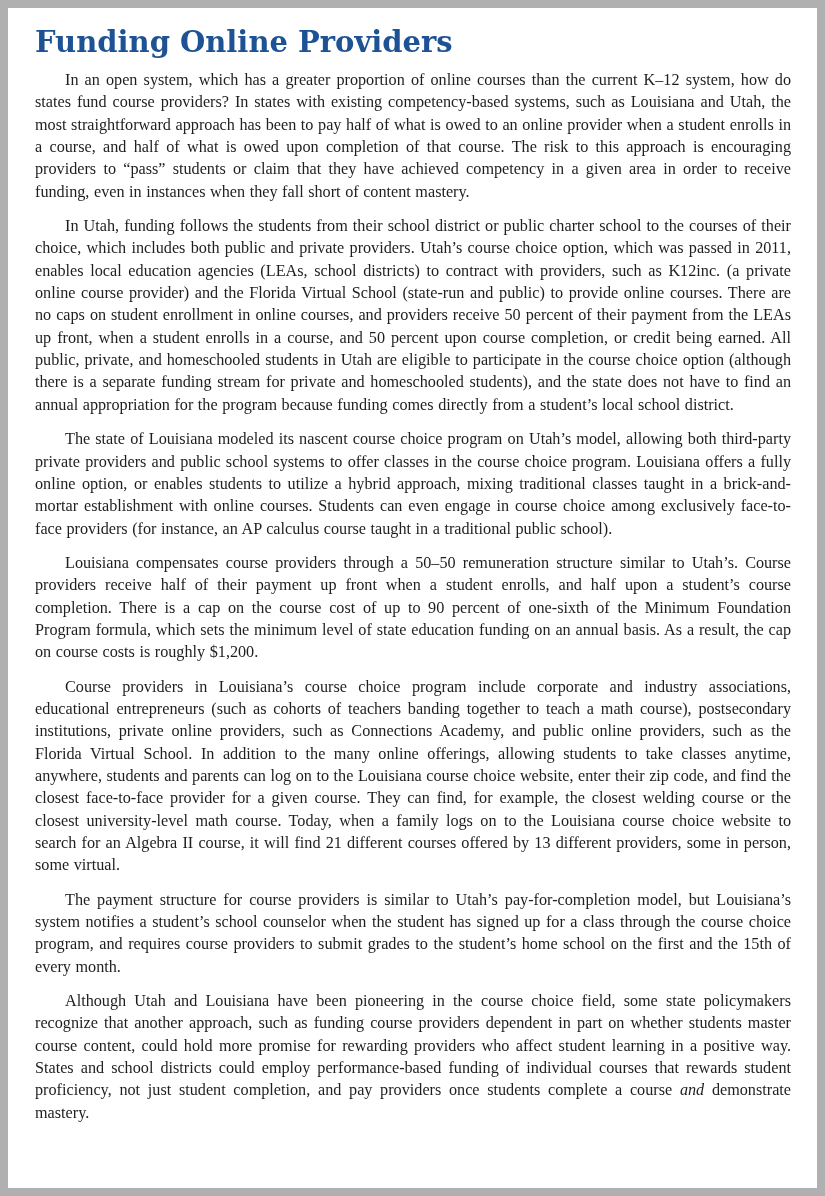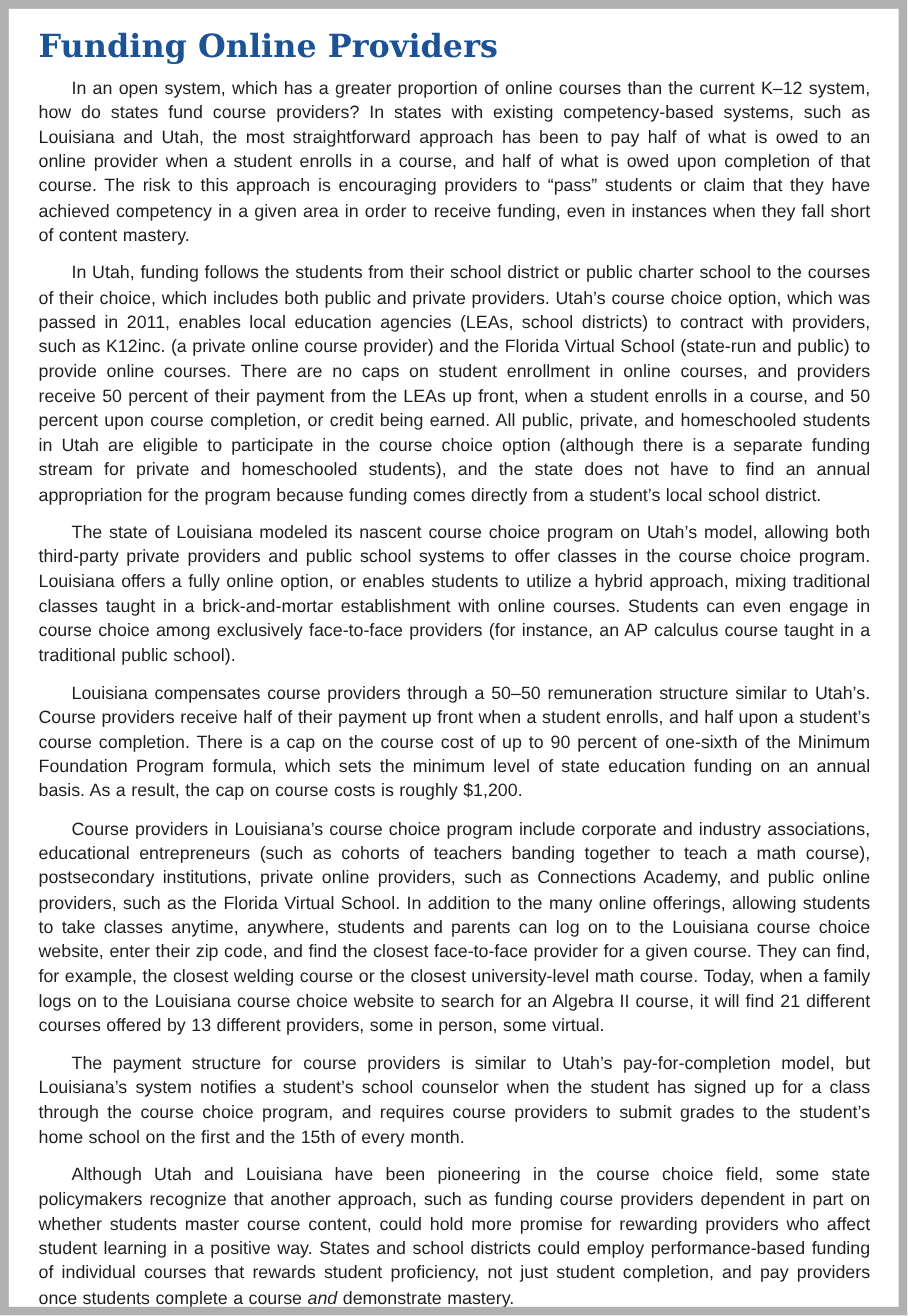--- a/index.html
+++ b/index.html
@@ -20,21 +20,21 @@
   .page-title {
     font-family: "DejaVu Serif", "Liberation Serif", serif;
     font-weight: bold;
     font-size: 29px;
     line-height: 36px;
     color: #1d5394;
     margin: 0 0 9px 0;
     letter-spacing: 0px;
   }
   .body-para {
-    font-family: Liberation Sans, sans-serif;
+    font-family: Liberation Serif, serif;
     font-size: 16.2px;
     line-height: 22.35px;
     color: #1e1e1e;
     text-align: justify;
     text-indent: 30px;
     margin: 0 0 12px 0;
     word-spacing: 0.5px;
   }
   .italic-word {
     font-style: italic;

